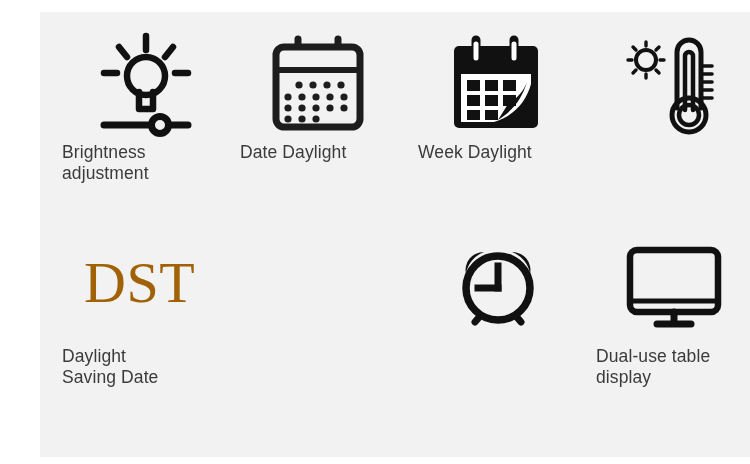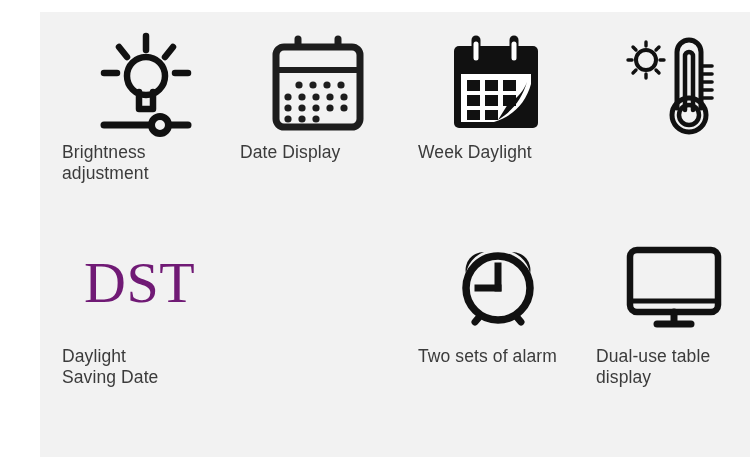--- a/index.html
+++ b/index.html
@@ -81,21 +81,21 @@
   .ic-alarm      { left: 28px; top: 2px; }
   .ic-monitor    { left: 28px; top: 12px; }
 
   .dst-text {
     position: absolute;
     left: 22px;
     top: 6px;
     font-family: "Liberation Serif", serif;
     font-size: 58px;
     line-height: 86px;
-    color: #701a75;
+    color: #a16207;
     letter-spacing: 0.5px;
   }
 </style>
 </head>
 <body>
 
 <div class="page">
   <div class="panel">
     <div class="grid">
 
@@ -149,21 +149,21 @@
                 <circle cx="34" cy="76" r="3.6"></circle>
               <circle cx="48" cy="76" r="3.6"></circle>
                 <circle cx="62" cy="76" r="3.6"></circle>
               <circle cx="76" cy="76" r="3.6"></circle>
               <circle cx="20" cy="87" r="3.6"></circle>
                 <circle cx="34" cy="87" r="3.6"></circle>
               <circle cx="48" cy="87" r="3.6"></circle>
             </g>
           </svg>
         </div>
-        <div class="label">Date Display</div>
+        <div class="label">Date Daylight</div>
       </div>
 
       <div class="cell c2 r0">
         <div class="icon-wrap">
           <svg class="ic-week" width="96" height="104" viewBox="0 0 96 104" fill="none">
 
             <g stroke="#111111" stroke-width="9" stroke-linecap="round">
               <line x1="28" y1="8" x2="28" y2="24"></line>
               <line x1="66" y1="8" x2="66" y2="24"></line>
             </g>
@@ -250,21 +250,20 @@
             </g>
 
             <circle cx="52" cy="52" r="32" stroke="#111111" stroke-width="7.5" fill="#f2f2f2"></circle>
 
             <g stroke="#111111" stroke-width="7" stroke-linecap="square">
               <line x1="52" y1="52" x2="52" y2="30"></line>
               <line x1="52" y1="52" x2="32" y2="52"></line>
             </g>
           </svg>
         </div>
-        <div class="label">Two sets of alarm</div>
       </div>
 
       <div class="cell c3 r1">
         <div class="icon-wrap">
           <svg class="ic-monitor" width="104" height="84" viewBox="0 0 104 84" fill="none" stroke="#111111" stroke-linecap="round">
 
             <rect x="6" y="4" width="88" height="62" rx="7" ry="7" stroke-width="6.5" fill="#f2f2f2"></rect>
 
             <line x1="8" y1="55" x2="92" y2="55" stroke-width="5"></line>
 

